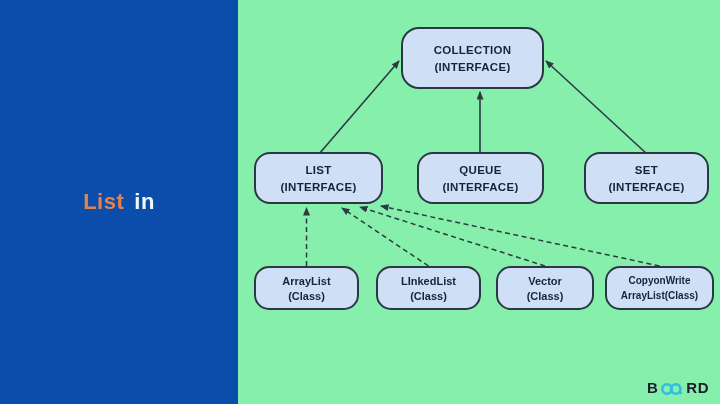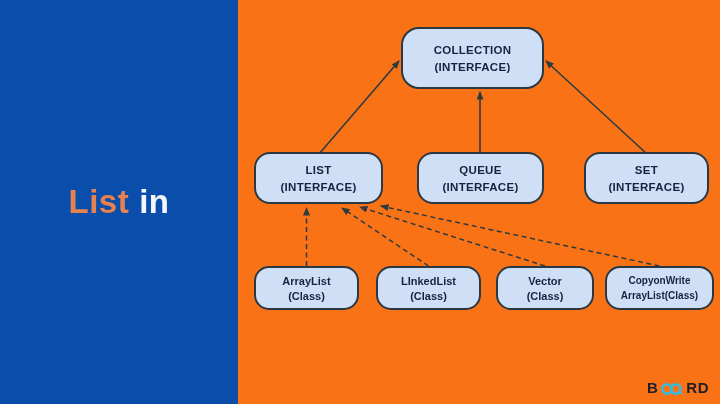--- a/index.html
+++ b/index.html
@@ -7,28 +7,28 @@
     width:720px;height:404px;display:flex;overflow:hidden;
     font-family:"Liberation Sans", sans-serif;
     background:#f2f1ee;
   }
   
   .sidebar{
     width:238px;height:100%;background:#0b4dab;flex:0 0 238px;
     display:flex;align-items:center;justify-content:center;
   }
   .title{
-    margin:0;font-size:33px;line-height:38px;font-weight:bold;
+    margin:0;font-size:22px;line-height:38px;font-weight:bold;
     color:#f4f6fb;text-align:center;letter-spacing:0.5px;
   }
   .title .line{display:block;}
   .title .hl{color:#e5824f;}
   .title .rest{margin-left:10px;color:#f4f6fb;}
   
-  .main{position:relative;flex:1;height:100%;background:#f97316;}
+  .main{position:relative;flex:1;height:100%;background:#86efac;}
   .diagram-svg{position:absolute;left:0;top:0;display:block;}
   .node{fill:#cfe0f6;stroke:#2b3844;stroke-width:2px;}
   .node-label{
     fill:#16233c;font-weight:bold;font-size:11px;
     font-family:"Liberation Sans", sans-serif;text-anchor:middle;
   }
   .node-label.big{font-size:11.5px;letter-spacing:0.3px;}
   .node-label.small{font-size:10px;}
   .edge{stroke:#2f3a40;stroke-width:1.6px;fill:none;}
   .edge.dashed{stroke-dasharray:5 3.5;stroke-width:1.5px;}

